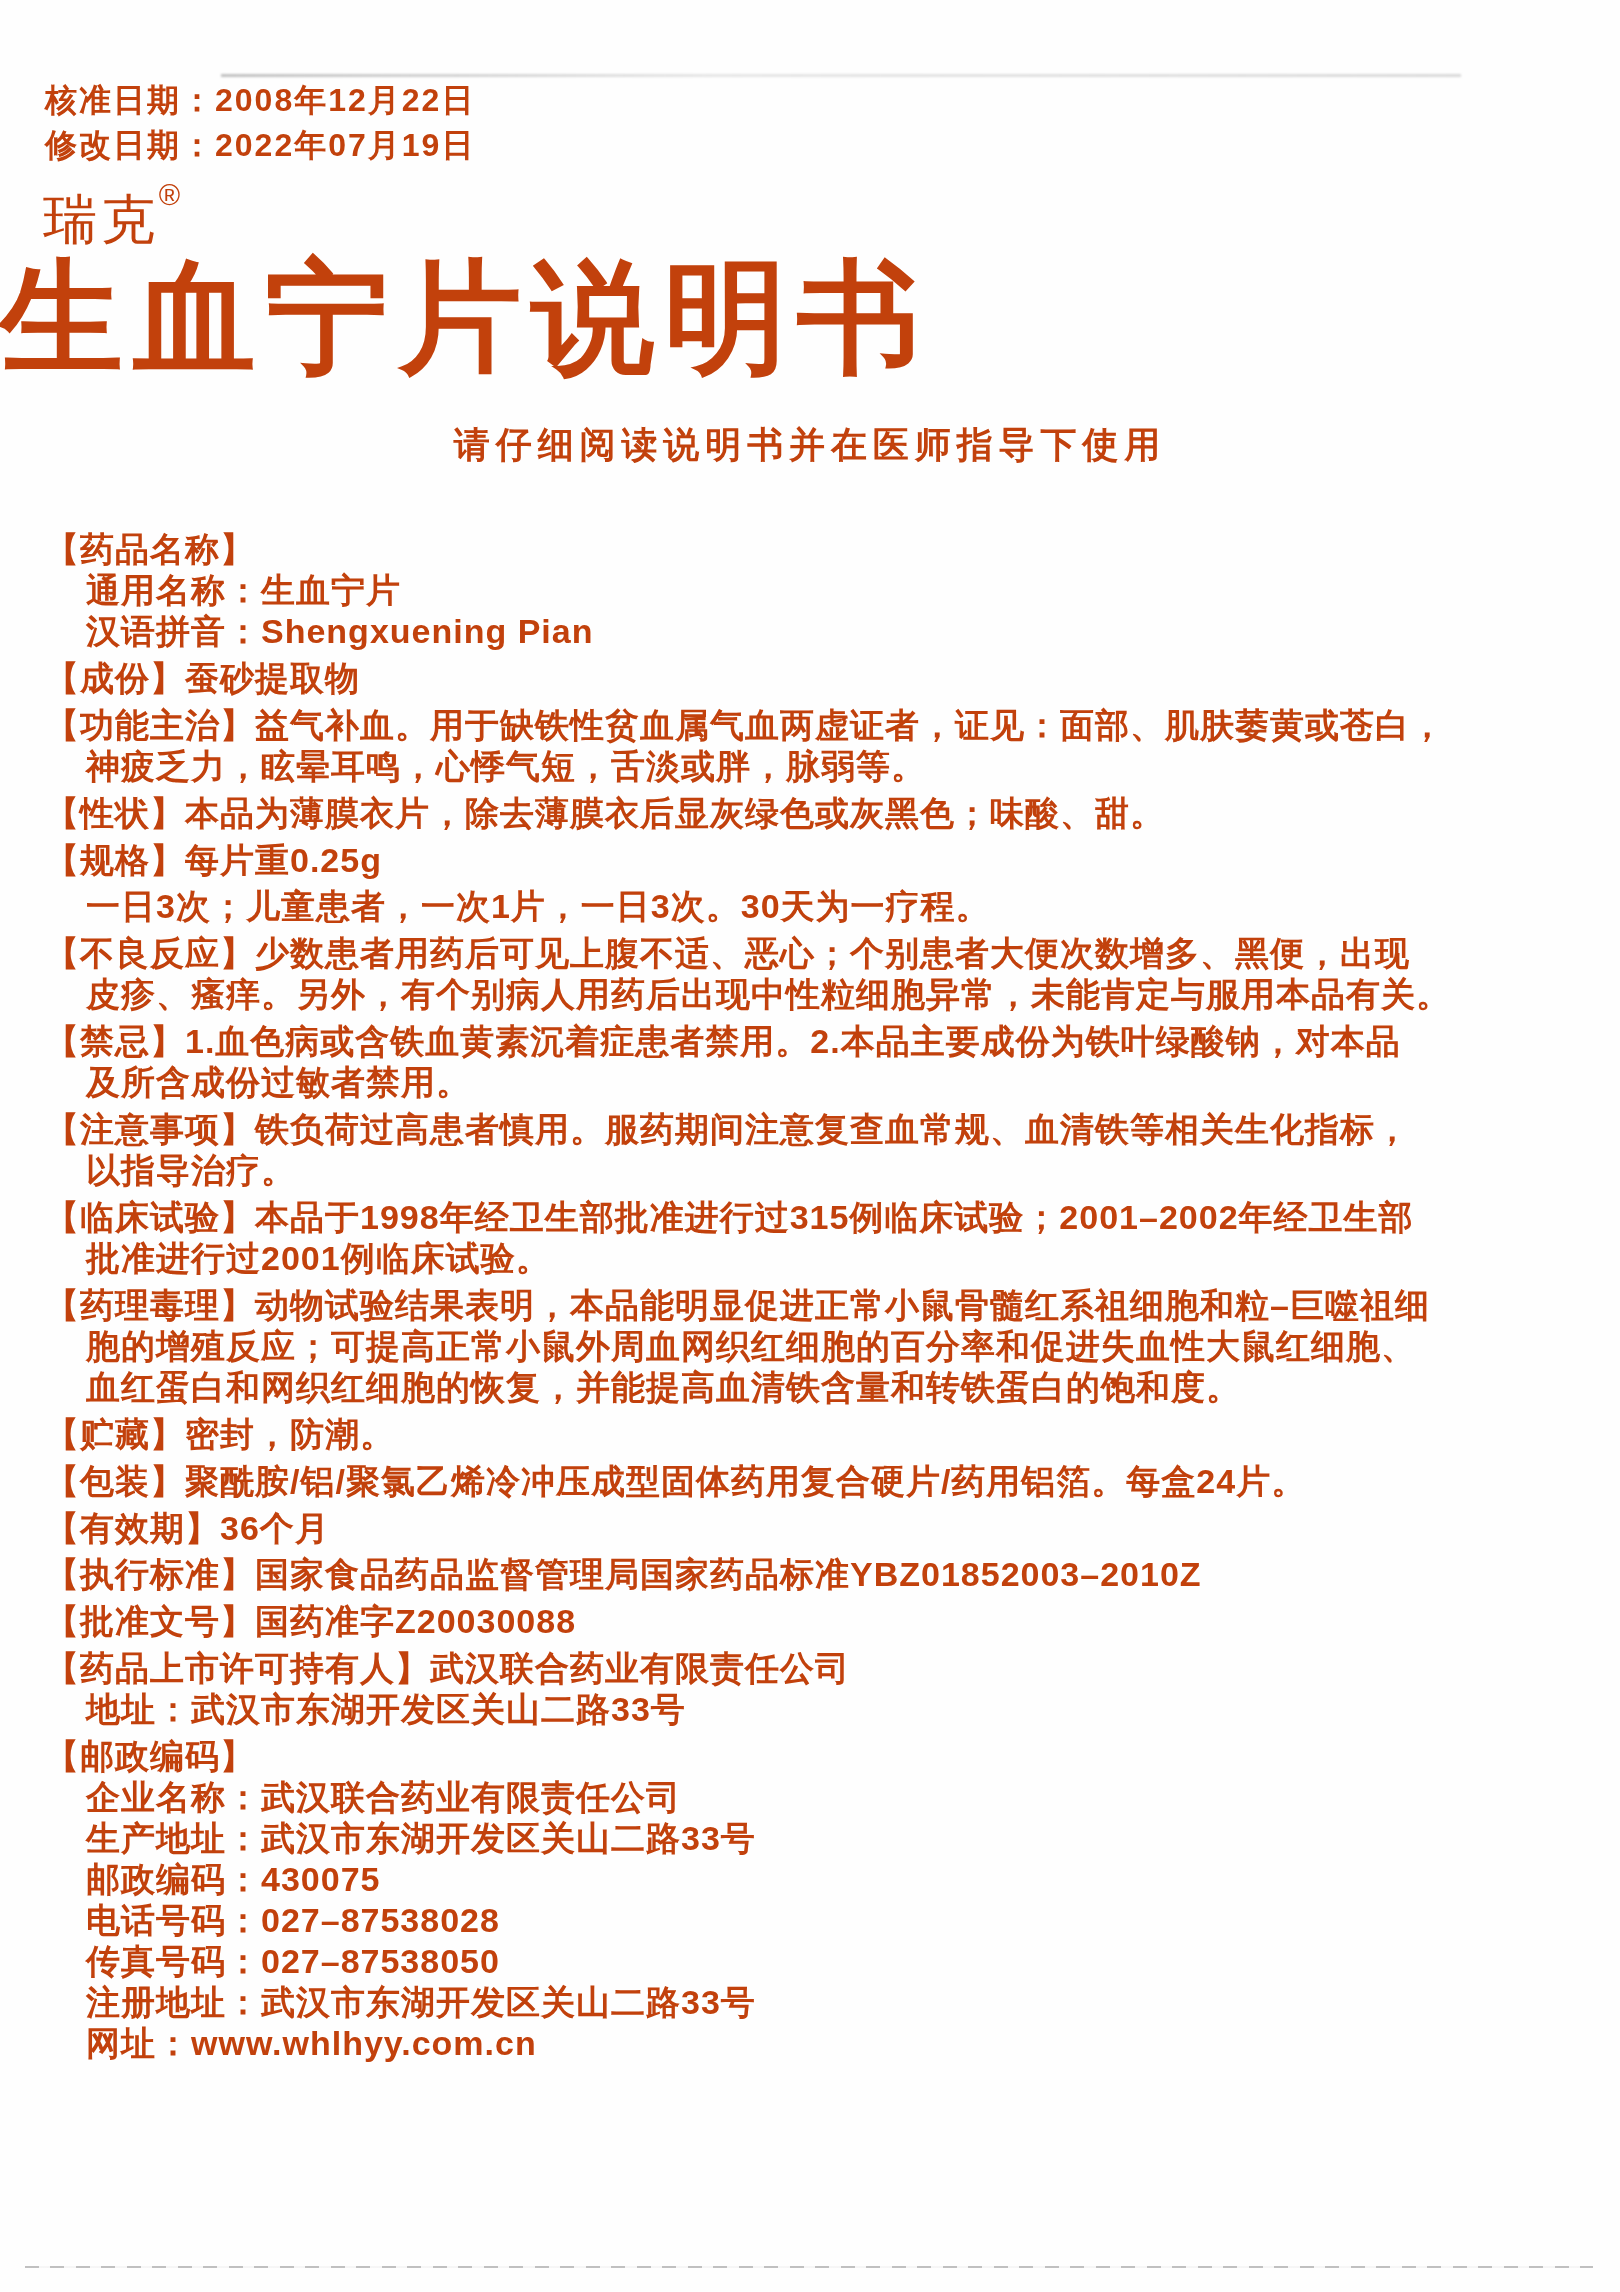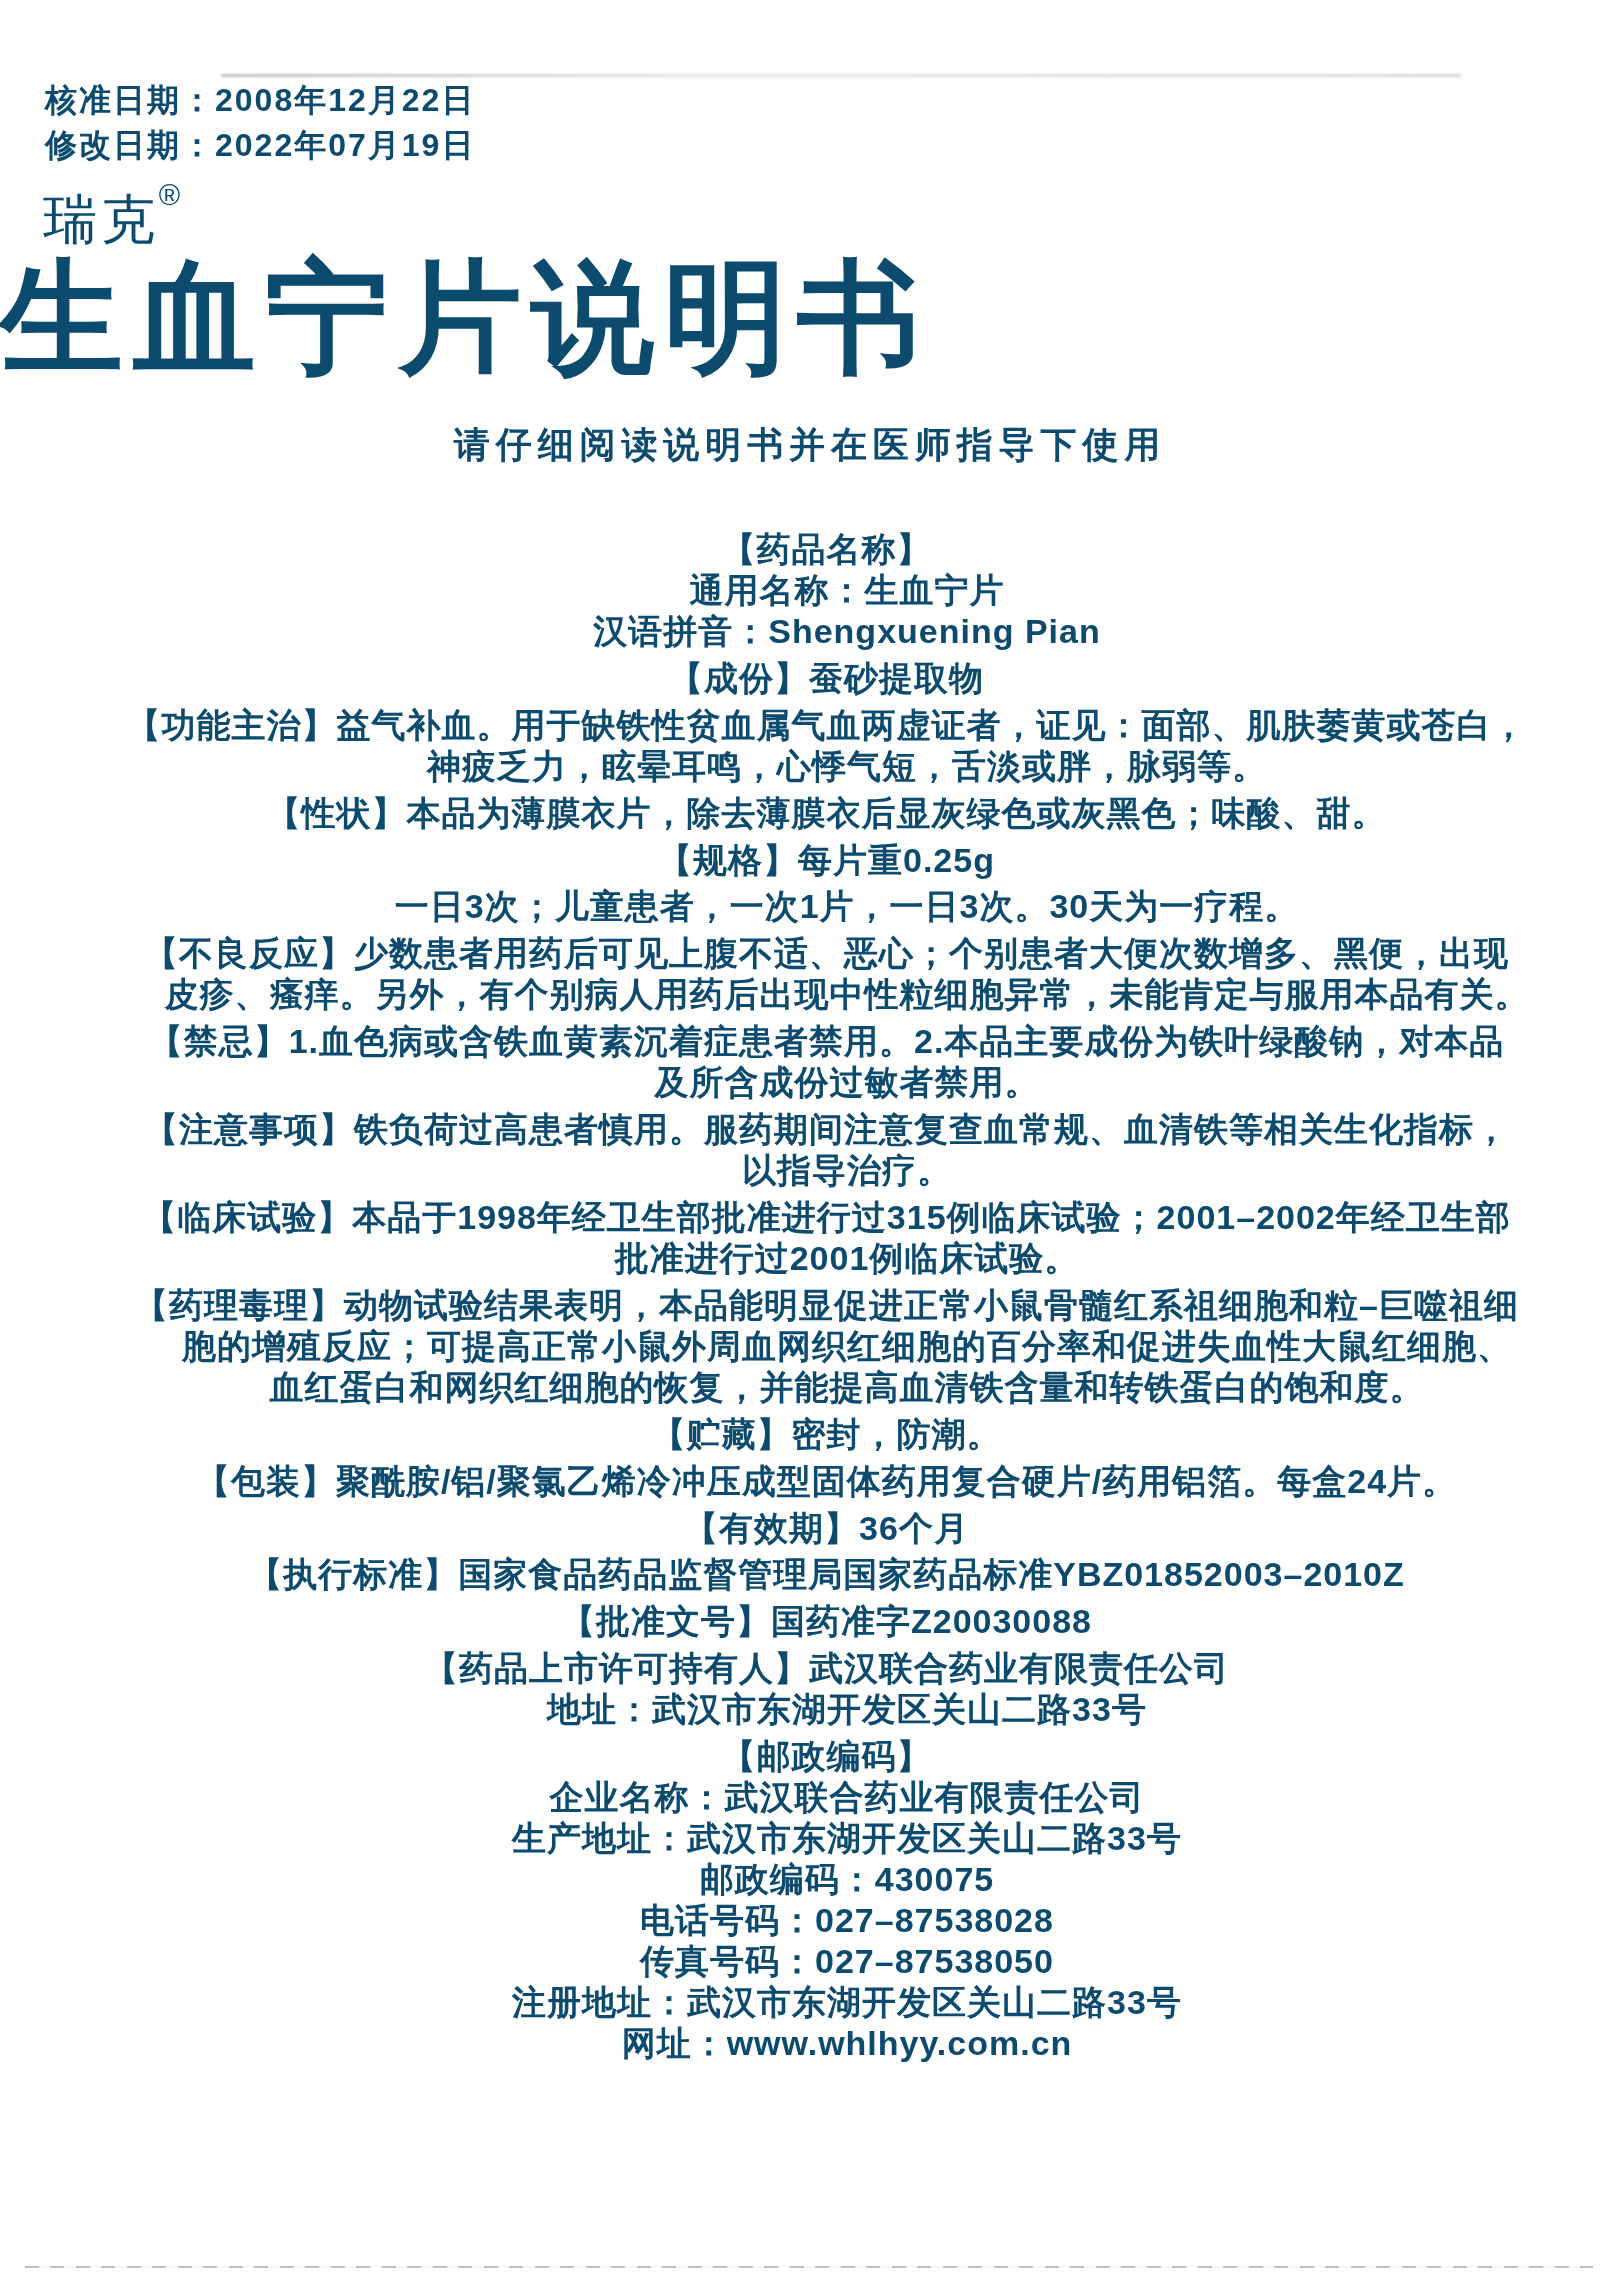--- a/index.html
+++ b/index.html
@@ -5,21 +5,21 @@
   html, body { margin: 0; padding: 0; background: #e8e8e8; }
   .page {
     position: relative;
     width: 1620px;
     height: 2293px;
     margin: 0 auto;
     background: #fefefe;
     overflow: hidden;
     font-family: "Liberation Sans", "DejaVu Sans", sans-serif;
     font-weight: bold;
-    color: #0c4a6e;
+    color: #c2410c;
   }
   
   .scan-line-top {
     position: absolute;
     top: 74px; left: 221px;
     width: 1240px; height: 2.9px;
     background: linear-gradient(90deg, rgba(120,120,120,.45), rgba(160,160,160,.25) 40%, rgba(150,150,150,.35));
     filter: blur(1px);
   }
   .scan-line-bottom {
@@ -63,21 +63,20 @@
     width: 100%;
     text-align: center;
     font-size: 36px;
     letter-spacing: 5.9px;
     white-space: nowrap;
   }
   .content {
     position: absolute;
     top: 529px; left: 45px;
     width: 1563px;
-    text-align: center;
   }
   .section { margin-bottom: 5.9px; }
   .line {
     font-size: 34px;
     line-height: 41px;
     letter-spacing: 1px;
     white-space: nowrap;
   }
   .line.cont { padding-left: 41px; }
 </style>

